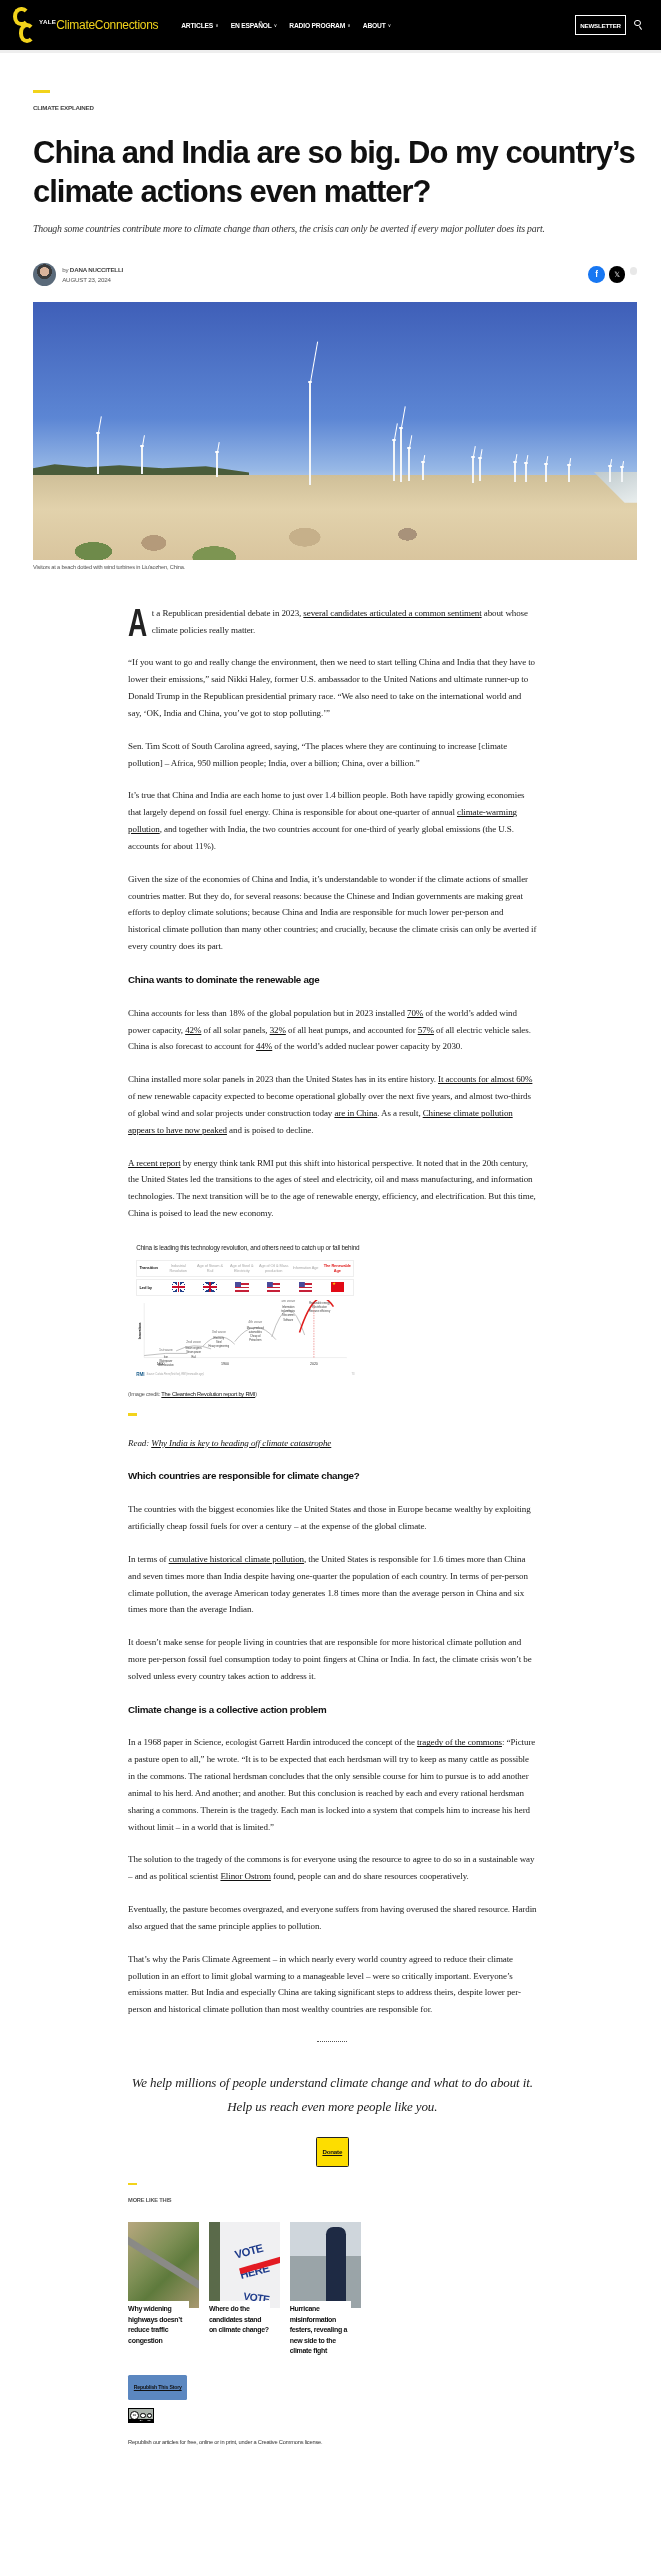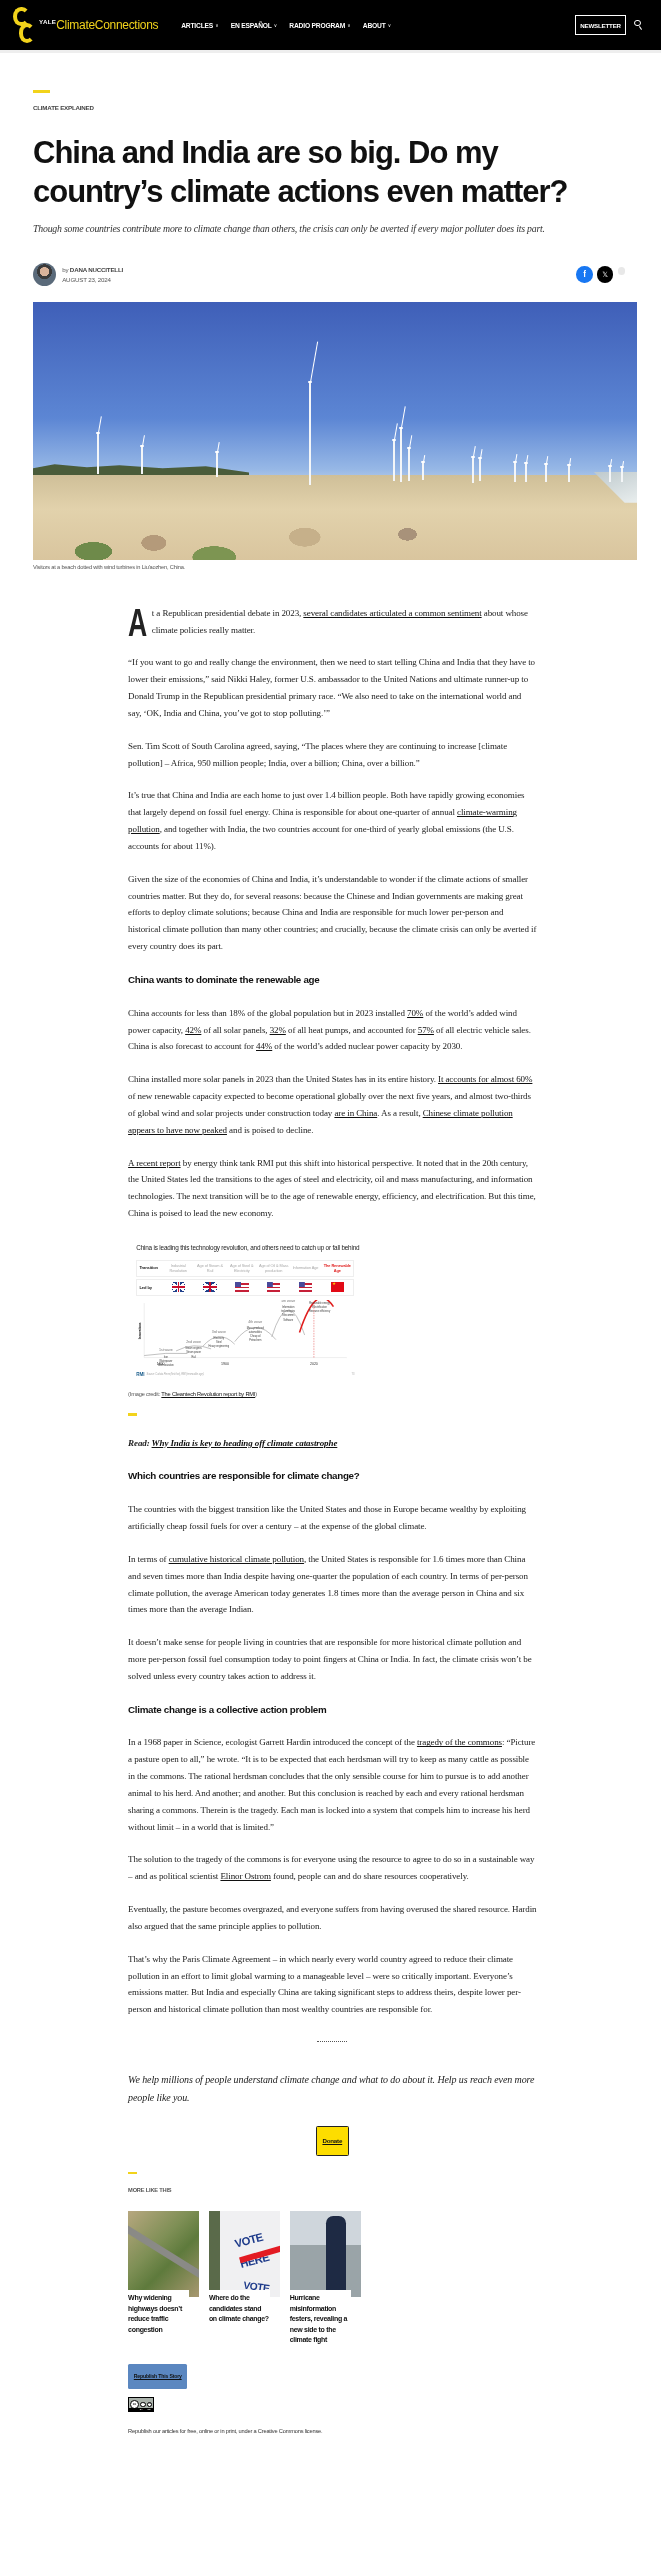--- a/index.html
+++ b/index.html
@@ -20,21 +20,21 @@
   .nav-item { font-family: "Liberation Sans", sans-serif; font-weight: bold; font-size: 6.7px; color: #fff; letter-spacing: -0.2px; display: flex; align-items: center; gap: 2.1px; cursor: pointer; }
   .nav-item .chev { font-size: 4.6px; font-weight: normal; }
   .header-right { margin-left: auto; display: flex; align-items: center; gap: 7.2px; margin-right: 5.2px; }
   .newsletter-btn { border: 0.5px solid #fff; color: #fff; font-family: "Liberation Sans", sans-serif; font-weight: bold; font-size: 6.2px; padding: 5.2px 4.1px; letter-spacing: -0.2px; background: transparent; }
   .search-icon { width: 10.3px; height: 12.4px; position: relative; }
   .search-icon .ring { position: absolute; left: 1px; top: 1px; width: 6.7px; height: 6.7px; border: 1px solid #fff; border-radius: 50%; }
   .search-icon .handle { position: absolute; left: 6.7px; top: 7.7px; width: 1px; height: 4.1px; background: #fff; transform: rotate(-35deg); }
   .header-band { height: 3.1px; background: #eee; }
 
   
-  .article-head { padding: 37px 28px 0 33px; }
+  .article-head { padding: 37px 16px 0 33px; }
   .kicker-bar { width: 16.5px; height: 2.6px; background: #f2d31b; margin-bottom: 11.3px; }
   .kicker { font-family: "Liberation Sans", sans-serif; font-weight: bold; font-size: 6.2px; color: #444; letter-spacing: -0.2px; }
   .headline { font-family: "Liberation Sans", sans-serif; font-weight: bold; font-size: 31px; line-height: 1.27; letter-spacing: -1px; margin-top: 21.6px; color: #111; max-width: 608px; }
   .dek { font-style: italic; font-size: 9.8px; line-height: 1.7; color: #333; margin-top: 9.3px; max-width: 592px; letter-spacing: -0.2px; }
   .byline-row { display: flex; align-items: center; margin-top: 26px; }
   .avatar { width: 23px; height: 23px; border-radius: 50%; background: radial-gradient(circle at 50% 38%, #d9b39a 0 25%, #3a3a3a 26% 40%, #5a6a7a 41%); }
   .byline-text { margin-left: 6.2px; font-family: "Liberation Sans", sans-serif; font-size: 6.2px; color: #555; letter-spacing: -0.2px; }
   .byline-by { font-size: 6.2px; }
   .byline-author { font-weight: bold; color: #444; }
   .byline-date { margin-top: 3.1px; display: block; }
@@ -94,23 +94,23 @@
   .ig-chart { position: relative; width: 218px; height: 72px; margin-top: 4.1px; }
   .ig-chart svg { position: absolute; left: 0; top: 0; }
   .ig-footer { display: flex; align-items: center; gap: 2.1px; margin-top: 1px; width: 218px; }
   .rmi-logo { font-weight: bold; font-size: 4.6px; color: #1b5e8c; line-height: 1; }
   .ig-source { font-size: 2.6px; font-style: italic; color: #aaa; }
   .ig-page { margin-left: auto; font-size: 2.6px; color: #aaa; }
   .img-credit { font-family: "Liberation Sans", sans-serif; font-size: 5.7px; color: #555; margin-top: 11.3px; letter-spacing: -0.2px; }
   .img-credit a { color: #111; }
   .section-bar { width: 9.3px; height: 2.6px; background: #f2d31b; margin: 13.4px 0 18.5px 0; }
 
-  .read-line { font-style: italic; font-weight: bold; }
+  .read-line { font-style: italic; }
   .divider { width: 30px; border-top: 0.5px dotted #555; margin: 23px auto 29px auto; }
-  .donate-text { font-style: italic; font-size: 10px; line-height: 1.83; color: #222; }
+  .donate-text { font-style: italic; font-size: 13px; line-height: 1.83; color: #222; text-align: center; }
   .donate-wrap { text-align: center; margin-top: 18.5px; }
   .donate-btn { display: inline-block; background: #fddd00; border: 0.8px solid #222; border-radius: 1.5px; font-family: "Liberation Sans", sans-serif; font-weight: bold; font-size: 6.2px; padding: 8.2px 5.7px; color: #111; letter-spacing: -0.2px; }
   .more-bar { width: 9.3px; height: 2.6px; background: #f2d31b; margin-top: 15.5px; }
   .more-label { font-family: "Liberation Sans", sans-serif; font-weight: bold; font-size: 5.7px; color: #555; margin-top: 10.3px; letter-spacing: -0.2px; }
   .cards { display: flex; gap: 9.8px; margin-top: 15.5px; }
   .card { width: 71px; }
   .card-img { width: 71px; height: 86px; position: relative; overflow: hidden; }
   .card-img-1 { background: linear-gradient(135deg, #b7a77f 0%, #7e8f55 40%, #5e7a3c 60%, #a89870 100%); }
   .card-img-1::after { content: ""; position: absolute; left: -10.3px; top: 41px; width: 103px; height: 7.2px; background: #8a8a86; transform: rotate(32deg); }
   .card-img-2 { background: linear-gradient(90deg, #5a6a4a 0 15%, #f0f0f2 15%); }
@@ -298,21 +298,21 @@
       <span class="ig-source">Source: Carlota Perez (first five), RMI (renewable age).</span>
       <span class="ig-page">73</span>
     </div>
   </figure>
   <div class="img-credit"><span>(Image credit: </span><a>The Cleantech Revolution report by RMI</a><span>)</span></div>
   <div class="section-bar"></div>
 
   <p class="read-line"><span>Read: </span><a>Why India is key to heading off climate catastrophe</a></p>
 
   <h2>Which countries are responsible for climate change?</h2>
-  <p>The countries with the biggest transition like the United States and those in Europe became wealthy by exploiting artificially cheap fossil fuels for over a century – at the expense of the global climate.</p>
+  <p>The countries with the biggest economies like the United States and those in Europe became wealthy by exploiting artificially cheap fossil fuels for over a century – at the expense of the global climate.</p>
   <p><span>In terms of </span><a>cumulative historical climate pollution</a><span>, the United States is responsible for 1.6 times more than China and seven times more than India despite having one-quarter the population of each country. In terms of per-person climate pollution, the average American today generates 1.8 times more than the average person in China and six times more than the average Indian.</span></p>
   <p>It doesn’t make sense for people living in countries that are responsible for more historical climate pollution and more per-person fossil fuel consumption today to point fingers at China or India. In fact, the climate crisis won’t be solved unless every country takes action to address it.</p>
 
   <h2>Climate change is a collective action problem</h2>
   <p><span>In a 1968 paper in Science, ecologist Garrett Hardin introduced the concept of the </span><a>tragedy of the commons</a><span>: “Picture a pasture open to all,” he wrote. “It is to be expected that each herdsman will try to keep as many cattle as possible in the commons. The rational herdsman concludes that the only sensible course for him to pursue is to add another animal to his herd. And another; and another. But this conclusion is reached by each and every rational herdsman sharing a commons. Therein is the tragedy. Each man is locked into a system that compels him to increase his herd without limit – in a world that is limited.”</span></p>
   <p><span>The solution to the tragedy of the commons is for everyone using the resource to agree to do so in a sustainable way – and as political scientist </span><a>Elinor Ostrom</a><span> found, people can and do share resources cooperatively.</span></p>
   <p>Eventually, the pasture becomes overgrazed, and everyone suffers from having overused the shared resource. Hardin also argued that the same principle applies to pollution.</p>
   <p>That’s why the Paris Climate Agreement – in which nearly every world country agreed to reduce their climate pollution in an effort to limit global warming to a manageable level – were so critically important. Everyone’s emissions matter. But India and especially China are taking significant steps to address theirs, despite lower per-person and historical climate pollution than most wealthy countries are responsible for.</p>
 
   <div class="divider"></div>

